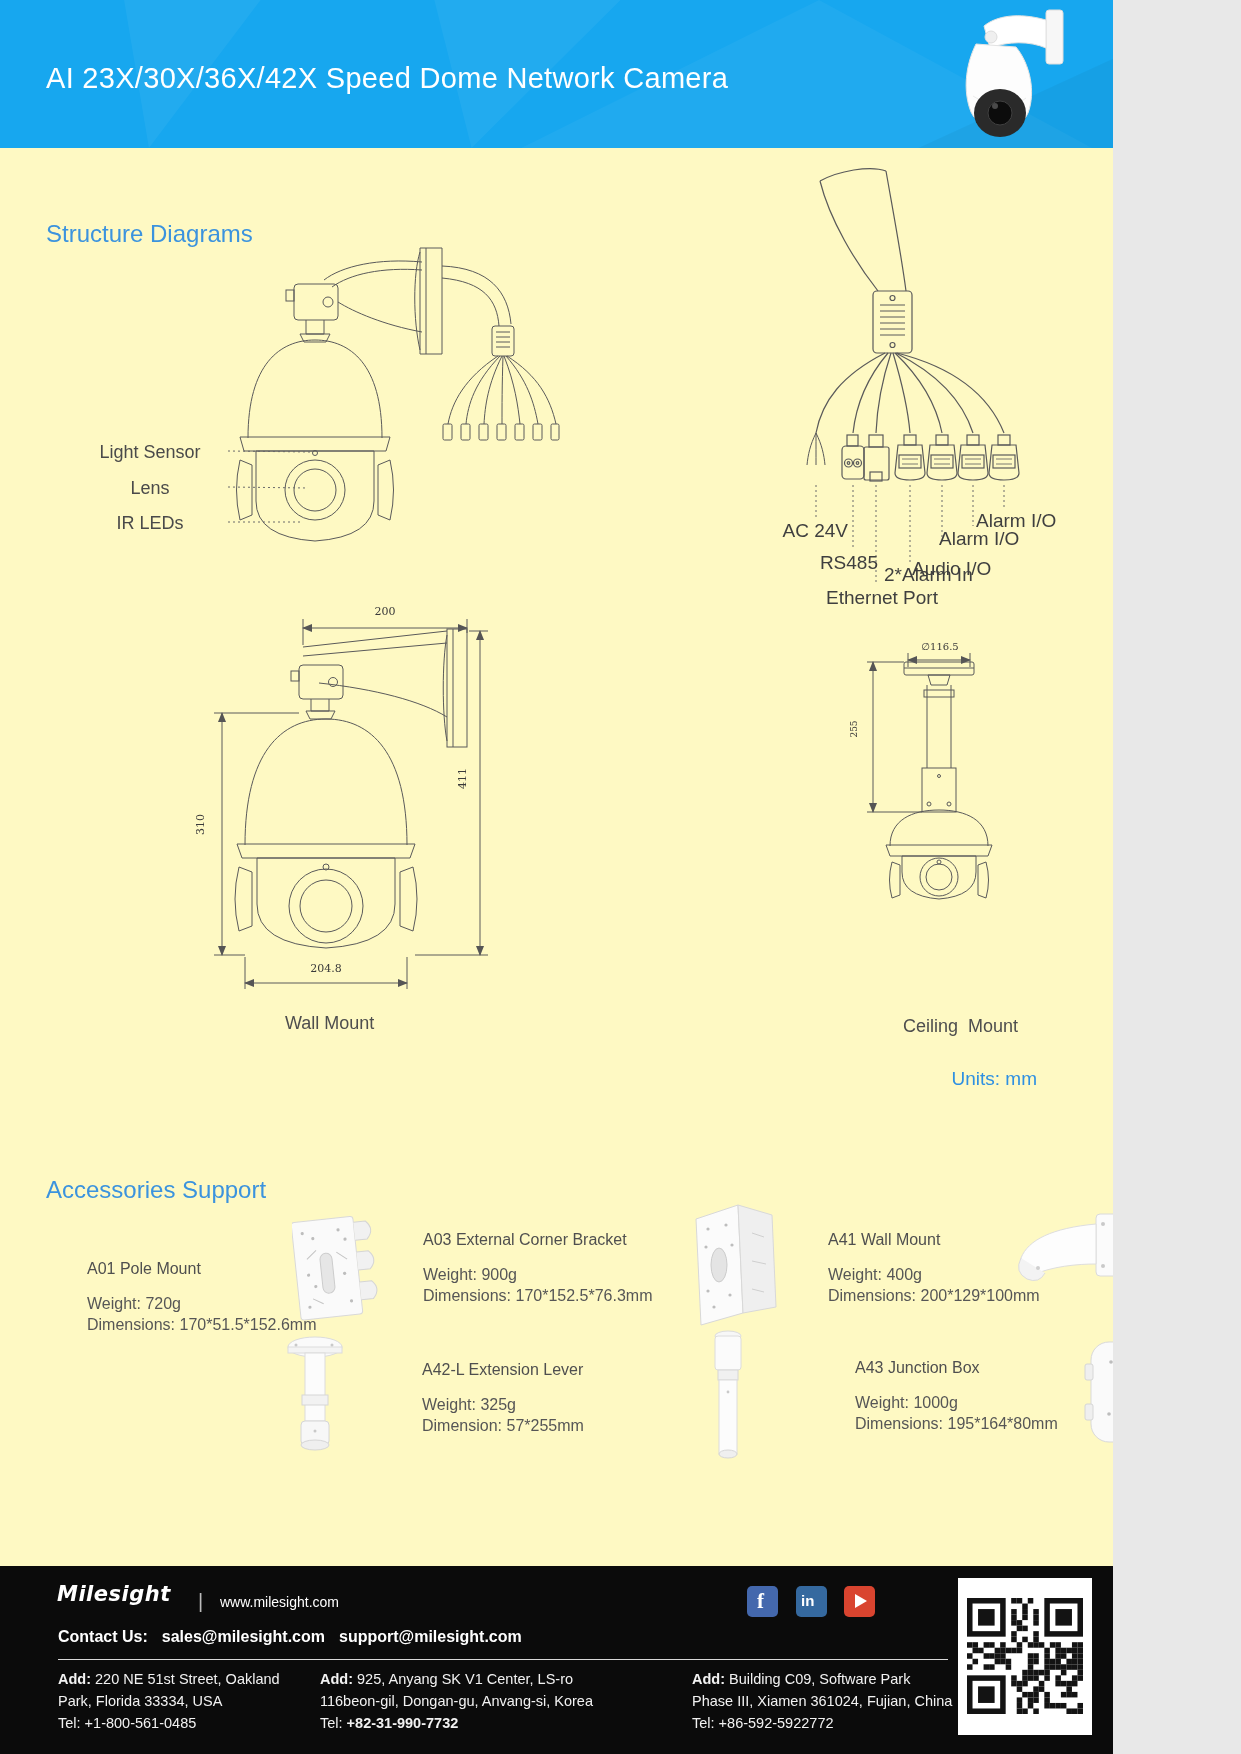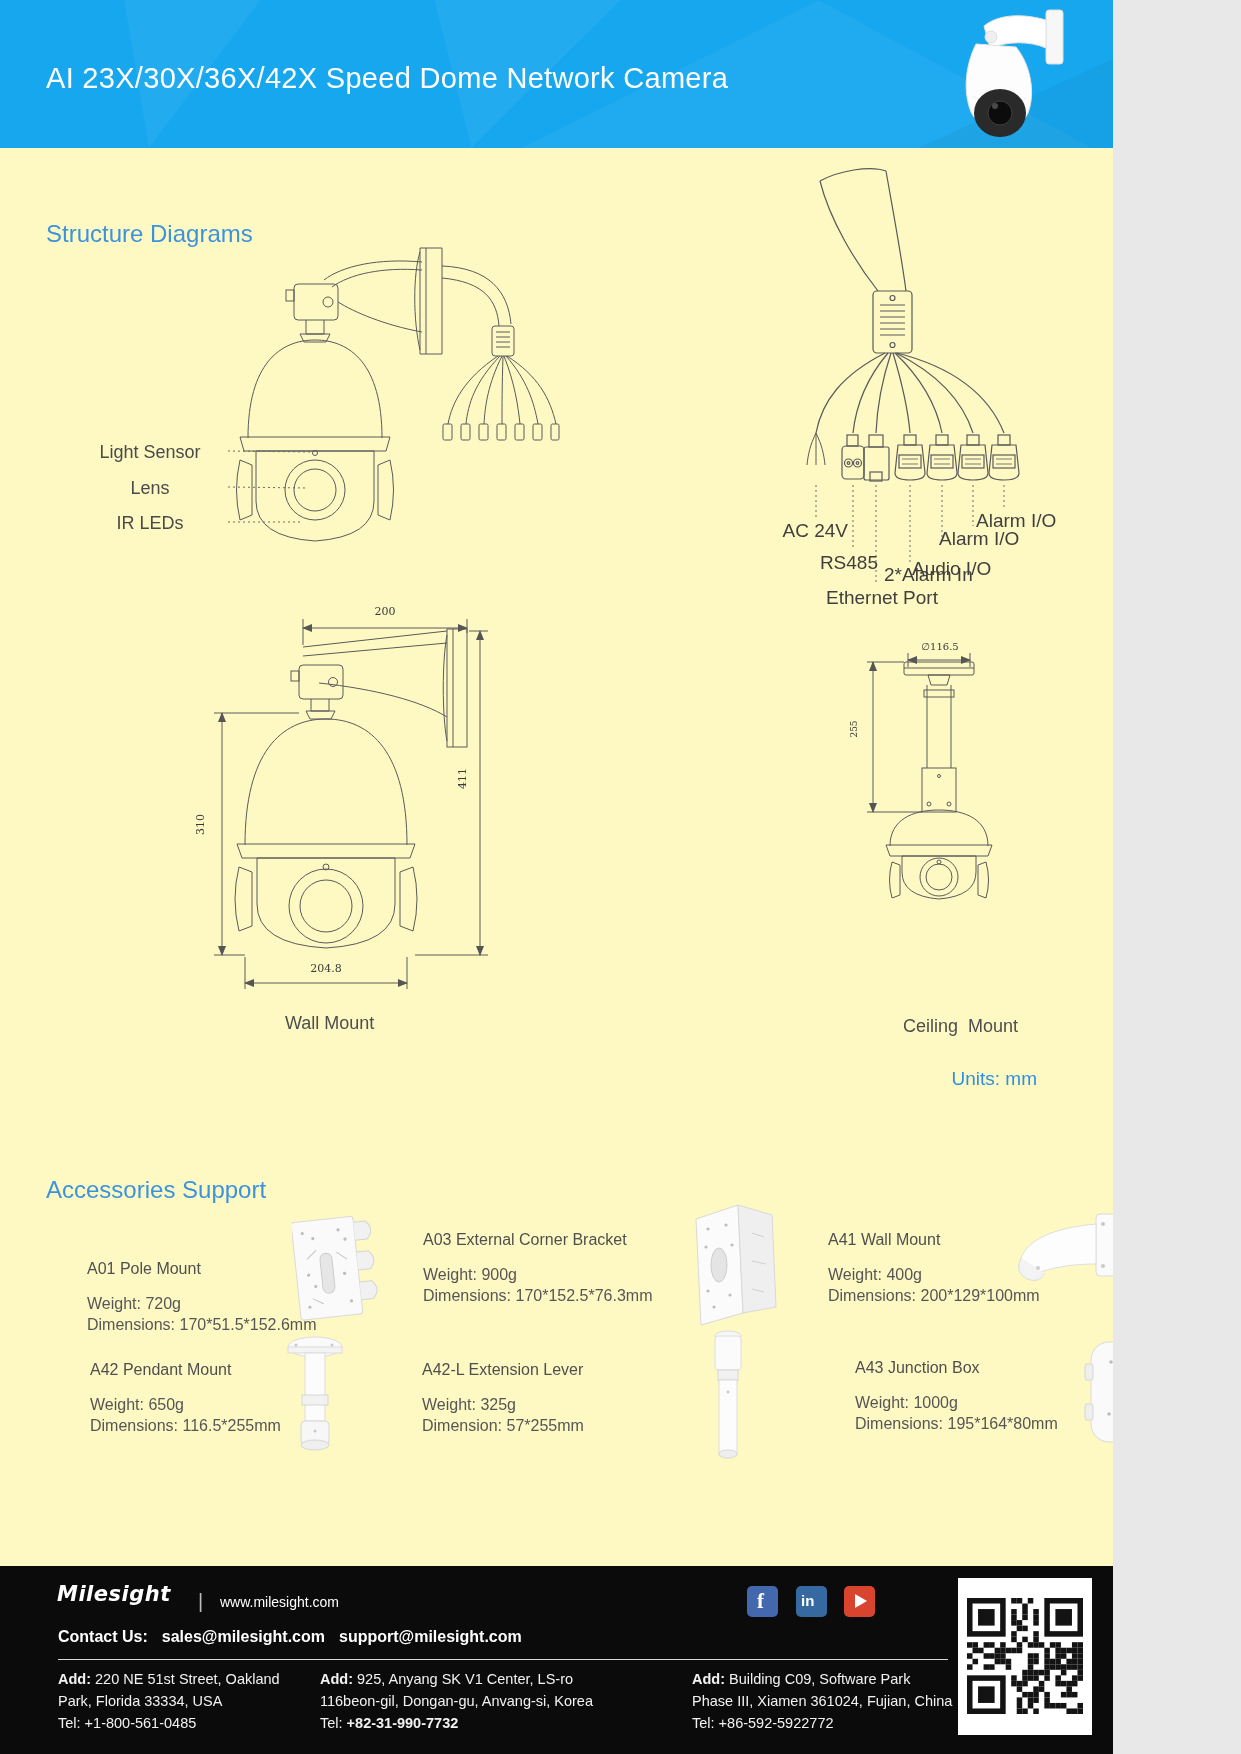--- a/index.html
+++ b/index.html
@@ -323,25 +323,20 @@
   </div>
   <div class="acc" id="acc-1">
     <div class="acc-name">A03 External Corner Bracket</div>
     <div class="acc-weight">Weight: 900g</div>
     <div class="acc-dims">Dimensions: 170*152.5*76.3mm</div>
   </div>
   <div class="acc" id="acc-2">
     <div class="acc-name">A41 Wall Mount</div>
     <div class="acc-weight">Weight: 400g</div>
     <div class="acc-dims">Dimensions: 200*129*100mm</div>
-  </div>
-  <div class="acc" id="acc-3">
-    <div class="acc-name">A42 Pendant Mount</div>
-    <div class="acc-weight">Weight: 650g</div>
-    <div class="acc-dims">Dimensions: 116.5*255mm</div>
   </div>
   <div class="acc" id="acc-4">
     <div class="acc-name">A42-L Extension Lever</div>
     <div class="acc-weight">Weight: 325g</div>
     <div class="acc-dims">Dimension: 57*255mm</div>
   </div>
   <div class="acc" id="acc-5">
     <div class="acc-name">A43 Junction Box</div>
     <div class="acc-weight">Weight: 1000g</div>
     <div class="acc-dims">Dimensions: 195*164*80mm</div>

